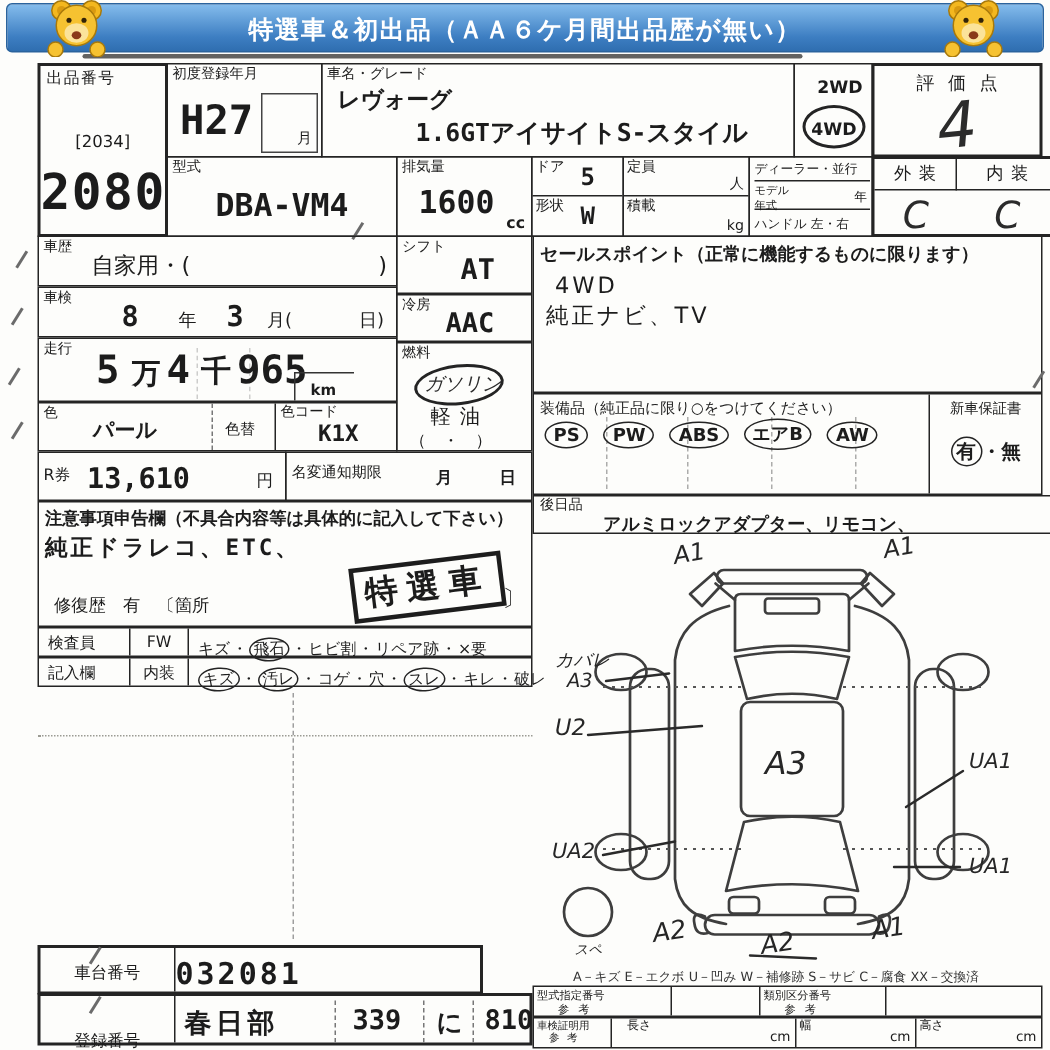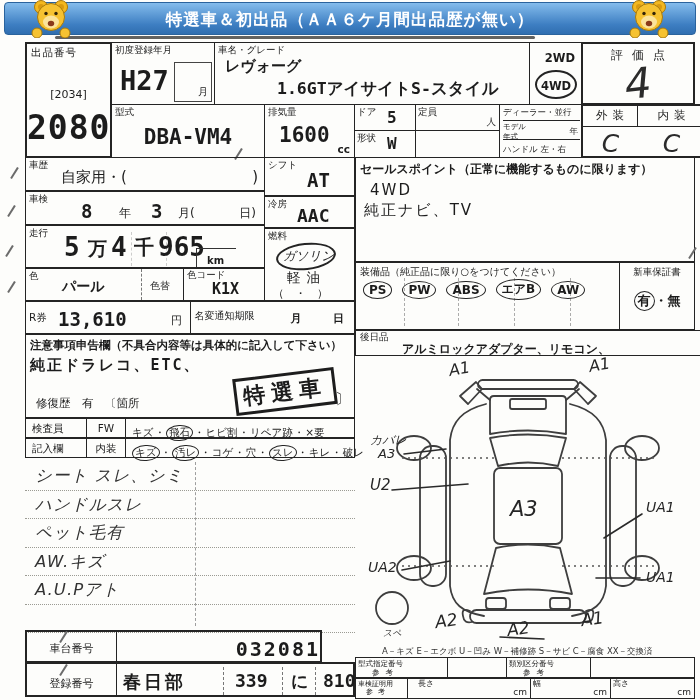--- a/index.html
+++ b/index.html
@@ -110,20 +110,24 @@
     <span class="lbl" style="top:2px;left:2px">形状</span>
     <span class="abs mono" style="top:3px;left:32px;font-size:16px">W</span>
   </div>
 </div>
 
 <div class="box" style="left:415px;top:104px;width:85px;height:54px">
   <div class="abs" style="top:0;left:0;width:100%;height:26px;border-bottom:1.3px solid #242424">
     <span class="lbl" style="top:2px;left:2px">定員</span>
     <span class="abs" style="bottom:1px;right:3px;font-size:9.5px">人</span>
   </div>
+  <div class="abs" style="top:26px;left:0;width:100%;height:26px">
+    <span class="lbl" style="top:2px;left:2px">積載</span>
+    <span class="abs" style="bottom:1px;right:3px;font-size:9.5px">kg</span>
+  </div>
 </div>
 
 <div class="box" style="left:499px;top:104px;width:83px;height:54px">
   <div class="abs" style="top:2px;left:3px;font-size:8.5px;border-bottom:1px solid #242424;width:77px;height:14px">ディーラー・並行</div>
   <div class="abs" style="top:17px;left:3px;width:77px;height:18px;border-bottom:1px solid #242424;font-size:7.5px">
     <span>モデル</span><br>
     <span>年式</span>
     <span class="abs" style="right:2px;bottom:1px;font-size:8.5px">年</span>
   </div>
   <div class="abs" style="top:39px;left:3px;font-size:8.5px">ハンドル 左・右</div>
@@ -251,38 +255,31 @@
   <div class="abs" style="left:106px;top:2px;white-space:nowrap"><span class="ins-item">キズ</span><span class="sep">・</span><span class="ins-item circled">飛石</span><span class="sep">・</span><span class="ins-item">ヒビ割</span><span class="sep">・</span><span class="ins-item">リペア跡</span><span class="sep">・</span><span class="ins-item">×要</span></div>
 </div>
 <div class="box" style="left:25px;top:437.5px;width:330px;height:20.5px">
   <span class="abs" style="top:3px;left:6px;font-size:10.5px">記入欄</span>
   <div class="abs" style="left:60px;top:0;width:40px;height:100%;border-left:1.3px solid #242424;border-right:1.3px solid #242424;text-align:center;padding-top:3px;font-size:10.5px"><span>内装</span></div>
   <div class="abs" style="left:106px;top:2px;white-space:nowrap"><span class="ins-item circled">キズ</span><span class="sep">・</span><span class="ins-item circled">汚レ</span><span class="sep">・</span><span class="ins-item">コゲ</span><span class="sep">・</span><span class="ins-item">穴</span><span class="sep">・</span><span class="ins-item circled">スレ</span><span class="sep">・</span><span class="ins-item">キレ</span><span class="sep">・</span><span class="ins-item">破レ</span></div>
 </div>
 
 <div class="abs" style="left:25px;top:462px;width:330px;height:166px">
   <div class="dashv" style="left:170px;top:0;height:164px;opacity:.7"></div>
-  <div style="width:100%">
-      <div class="hand-line">シート スレ、シミ</div>
-      <div class="hand-line">ハンドルスレ</div>
-      <div class="hand-line">ペット毛有</div>
-      <div class="hand-line">AW.キズ</div>
-      <div class="hand-line">A.U.Pアト</div>
-    </div>
   <div class="hand-line" style="width:100%"></div>
 </div>
 
 <div class="box heavy" style="left:25px;top:630px;width:297px;height:33px">
   <div class="tick" style="left:30px;top:4px"></div>
   <div class="abs" style="left:0;top:0;width:90px;height:100%;border-right:1.3px solid #242424;text-align:center;padding-top:9px;font-size:11px"><span>車台番号</span></div>
-  <div class="abs mono" style="left:90px;right:0;top:5px;text-align:right;font-size:20px;letter-spacing:2px">032081</div>
+  <div class="abs mono" style="left:90px;right:0;top:5px;text-align:left;font-size:20px;letter-spacing:2px">032081</div>
 </div>
 <div class="box heavy" style="left:25px;top:662px;width:330px;height:35px">
   <div class="tick" style="left:30px;top:5px"></div>
-  <div class="abs" style="left:0;top:0;width:90px;height:100%;border-right:1.3px solid #242424;text-align:center;padding-top:12px;font-size:11px"><span>登録番号</span></div>
+  <div class="abs" style="left:0;top:0;width:90px;height:100%;border-right:1.3px solid #242424;text-align:center;padding-top:22px;font-size:11px"><span>登録番号</span></div>
   <div class="abs mono" style="left:96px;top:6px;font-size:18px;letter-spacing:3px">春日部</div>
   <div class="dashv" style="left:196px;top:3px;height:28px"></div>
   <div class="abs mono" style="left:208px;top:6px;font-size:18px">339</div>
   <div class="dashv" style="left:255px;top:3px;height:28px"></div>
   <div class="abs mono" style="left:264px;top:6px;font-size:17px">に</div>
   <div class="dashv" style="left:288px;top:3px;height:28px"></div>
   <div class="abs mono" style="left:296px;top:6px;font-size:18px">810</div>
 </div>
 
 <svg class="abs" style="left:358px;top:356px" width="337" height="290" viewBox="0 0 337 290">

